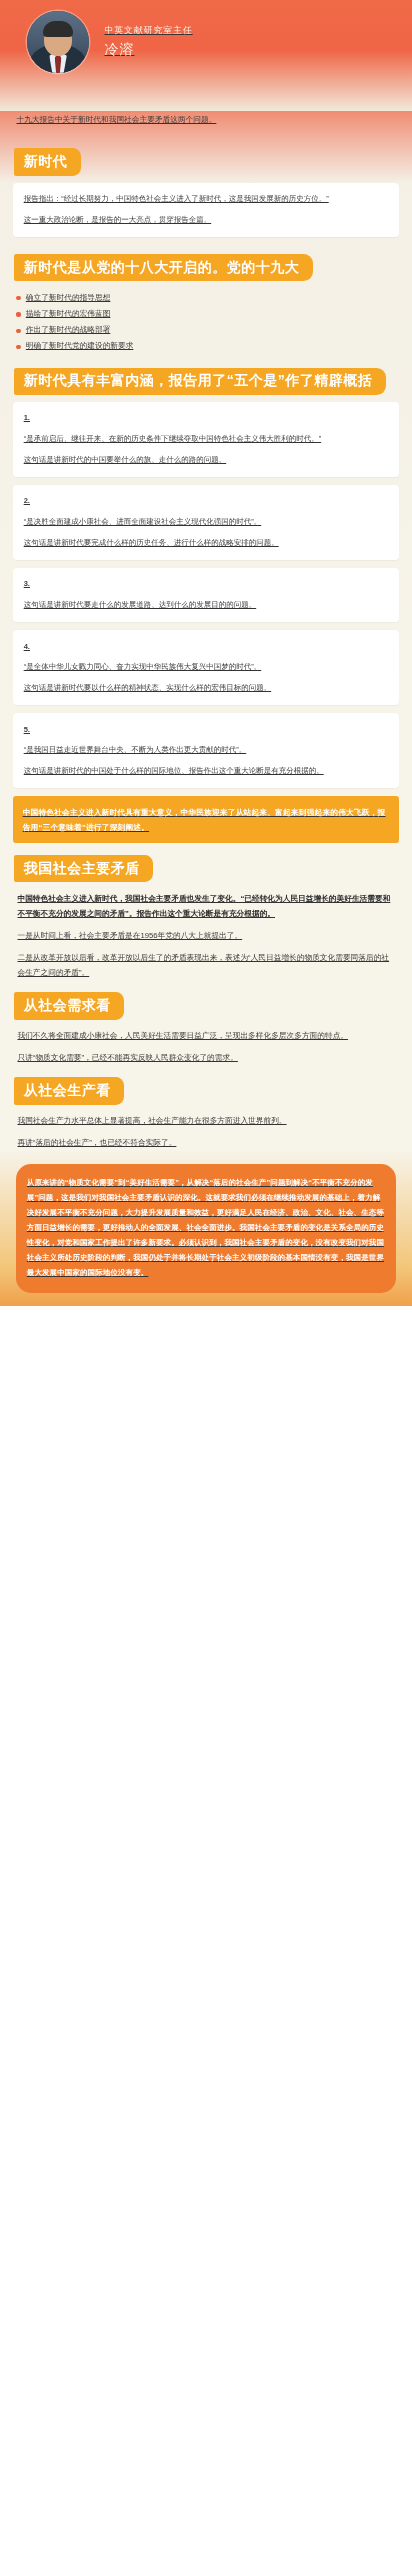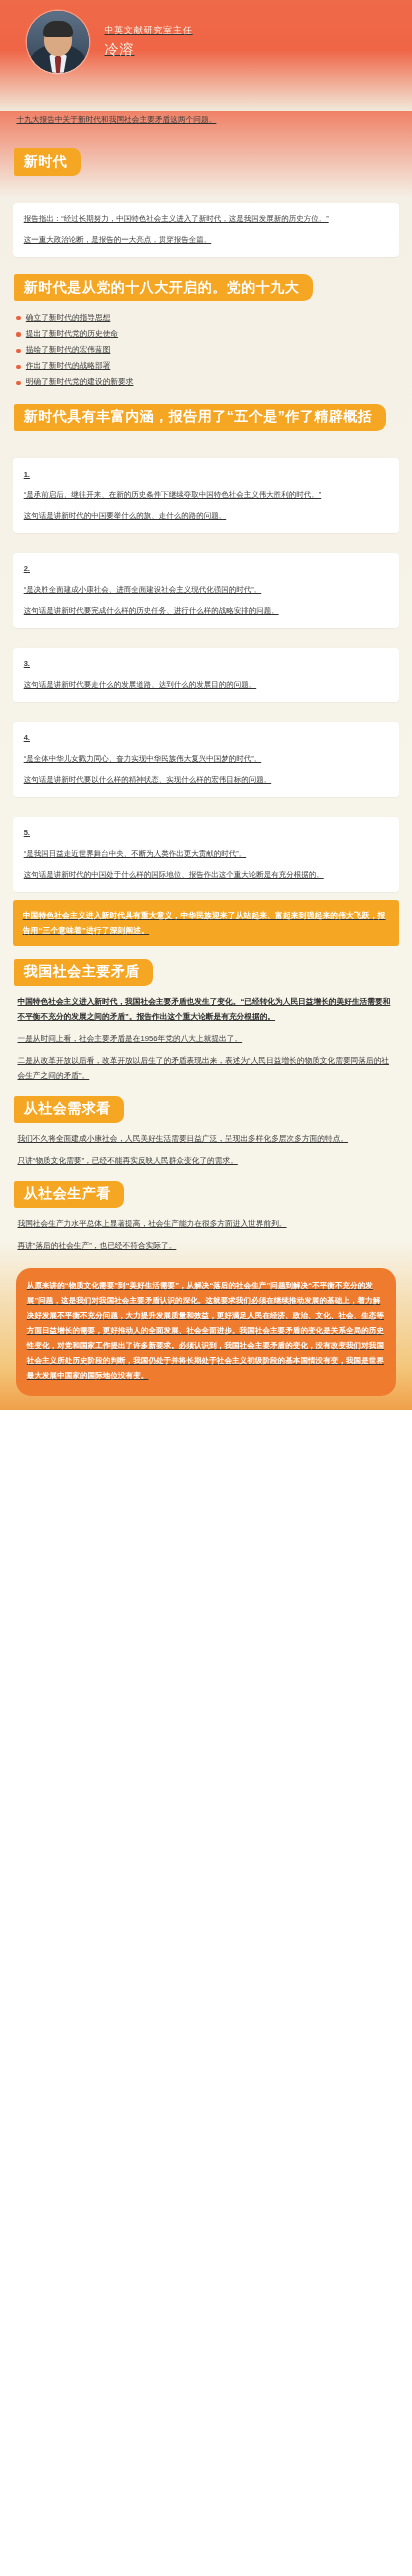--- a/index.html
+++ b/index.html
@@ -80,21 +80,20 @@
   
   .card {
     background: #ffffff;
     border-radius: 4.1px;
     padding: 9.3px 10.3px;
     margin-bottom: 8.2px;
     font-size: 7.5px;
     line-height: 1.95;
     color: #3d3d3d;
     box-shadow: 0 0.5px 1px rgba(0,0,0,.04);
-    margin-top: 20px;
   }
   .card p { margin: 0 0 6.2px 0; }
   .card p:last-child { margin-bottom: 0; }
   .num { font-weight: bold; color:#3d3d3d; }
 
   
   .bullets {
     margin: 1px 0 4.1px 2.1px;
     padding: 0;
     list-style: none;
@@ -182,21 +181,20 @@
     <div class="chip">新时代</div>
     <div class="card">
       <p>报告指出：“经过长期努力，中国特色社会主义进入了新时代，这是我国发展新的历史方位。”</p>
       <p>这一重大政治论断，是报告的一大亮点，贯穿报告全篇。</p>
     </div>
 
     
     <div class="chip wide">新时代是从党的十八大开启的。党的十九大</div>
     <ul class="bullets">
       <li>确立了新时代的指导思想</li>
-      <li>提出了新时代党的历史使命</li>
       <li>描绘了新时代的宏伟蓝图</li>
       <li>作出了新时代的战略部署</li>
       <li>明确了新时代党的建设的新要求</li>
     </ul>
 
     
     <div class="chip wide">新时代具有丰富内涵，报告用了“五个是”作了精辟概括</div>
 
     <div class="card">
       <p class="num">1.</p>

